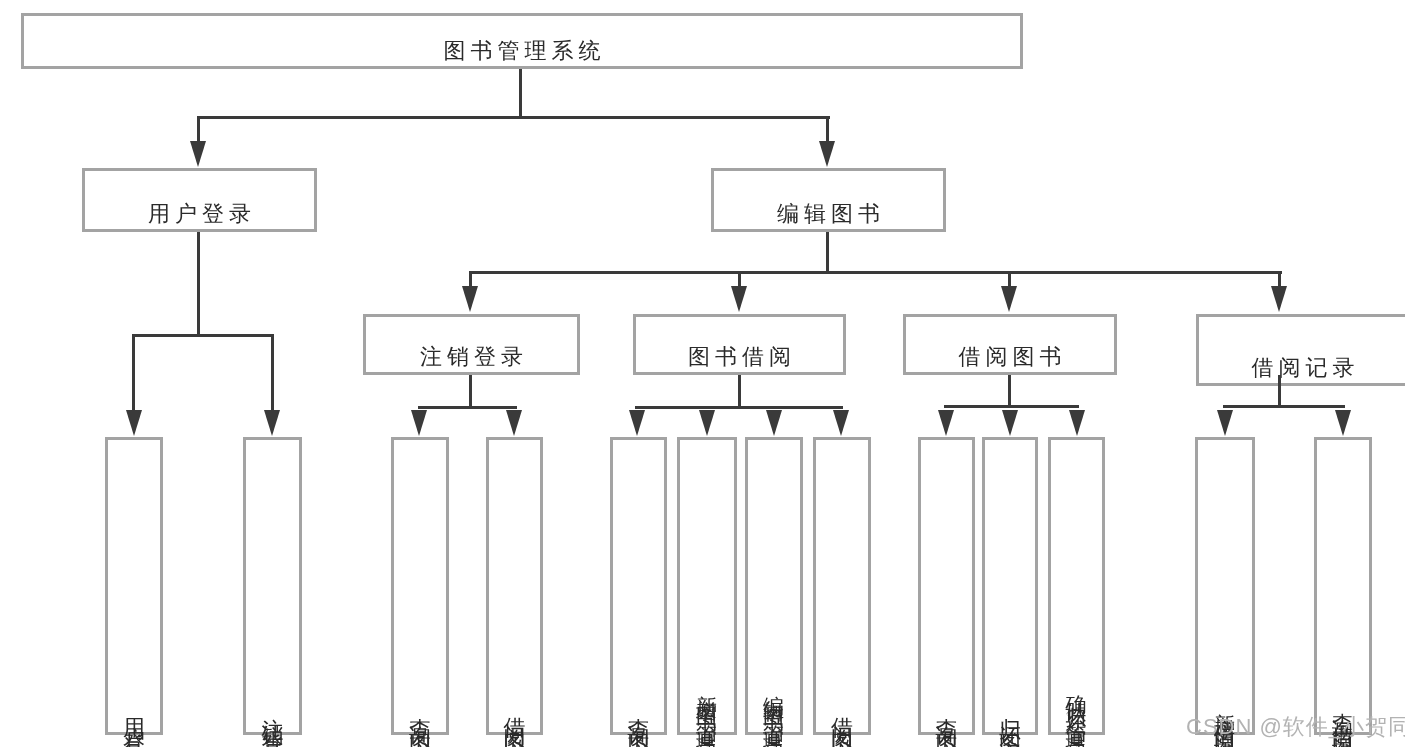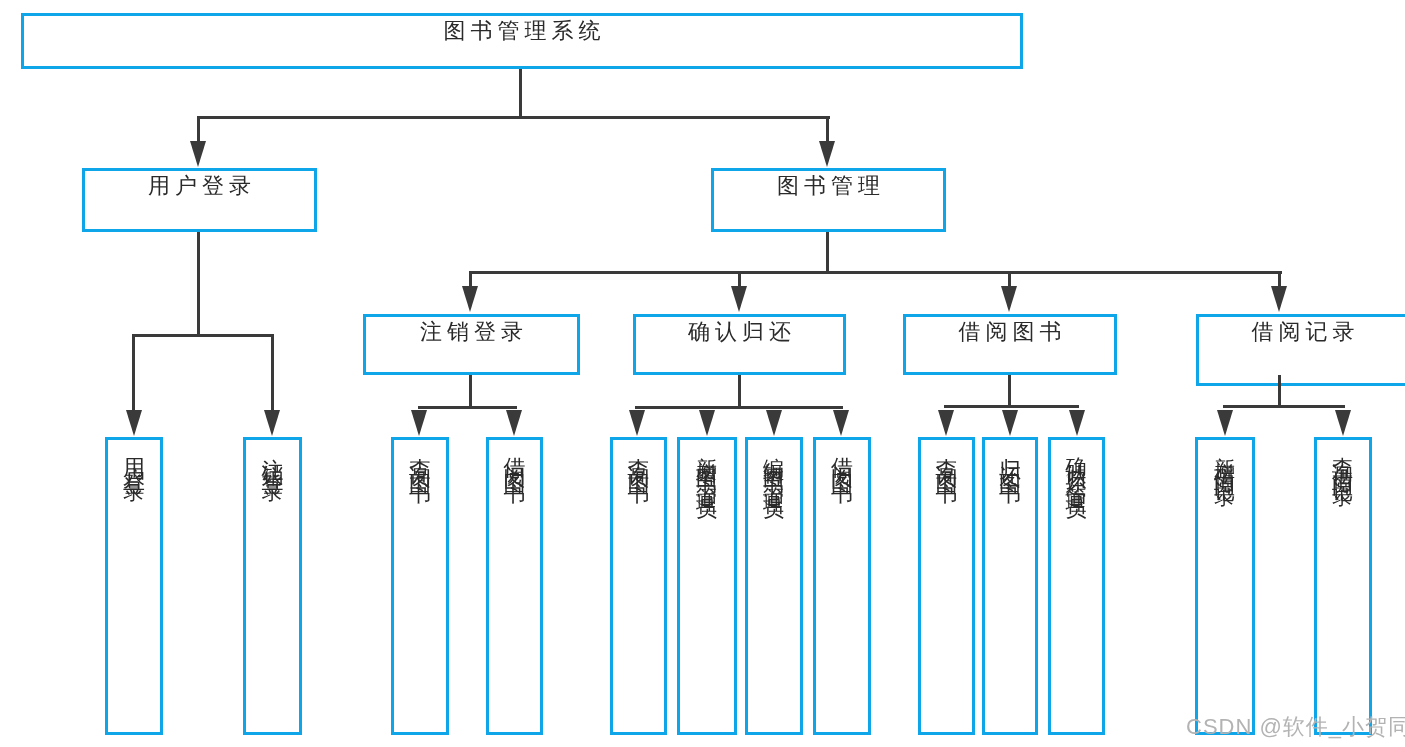--- a/index.html
+++ b/index.html
@@ -7,24 +7,24 @@
     position:relative;
     width:1405px;height:747px;
     background:#ffffff;
     font-family:"Liberation Sans","DejaVu Sans",sans-serif;
     color:#222222;
     overflow:hidden;
   }
   .node{
     position:absolute;
     box-sizing:border-box;
-    border:3px solid #0ea5e9;
+    border:3px solid #a3a3a3;
     background:#ffffff;
     display:flex;
-    align-items:flex-start;
+    align-items:flex-end;
     justify-content:center;
   }
   .hlabel{
     font-size:22px;
     letter-spacing:5px;
     color:#2a2a2a;
     white-space:nowrap;
     text-indent:5px; 
   }
   .vtext{
@@ -66,29 +66,29 @@
 
   <div class="node" style="left:21px;top:13px;width:1002px;height:56px">
     <span class="hlabel">图书管理系统</span>
   </div>
 
   <div class="node" style="left:82px;top:168px;width:235px;height:64px">
     <span class="hlabel">用户登录</span>
   </div>
 
   <div class="node" style="left:711px;top:168px;width:235px;height:64px">
-    <span class="hlabel">图书管理</span>
+    <span class="hlabel">编辑图书</span>
   </div>
 
   <div class="node" style="left:363px;top:314px;width:217px;height:61px">
     <span class="hlabel">注销登录</span>
   </div>
 
   <div class="node" style="left:633px;top:314px;width:213px;height:61px">
-    <span class="hlabel">确认归还</span>
+    <span class="hlabel">图书借阅</span>
   </div>
 
   <div class="node" style="left:903px;top:314px;width:214px;height:61px">
     <span class="hlabel">借阅图书</span>
   </div>
 
   <div class="node" style="left:1196px;top:314px;width:214px;height:72px">
     <span class="hlabel">借阅记录</span>
   </div>
 

